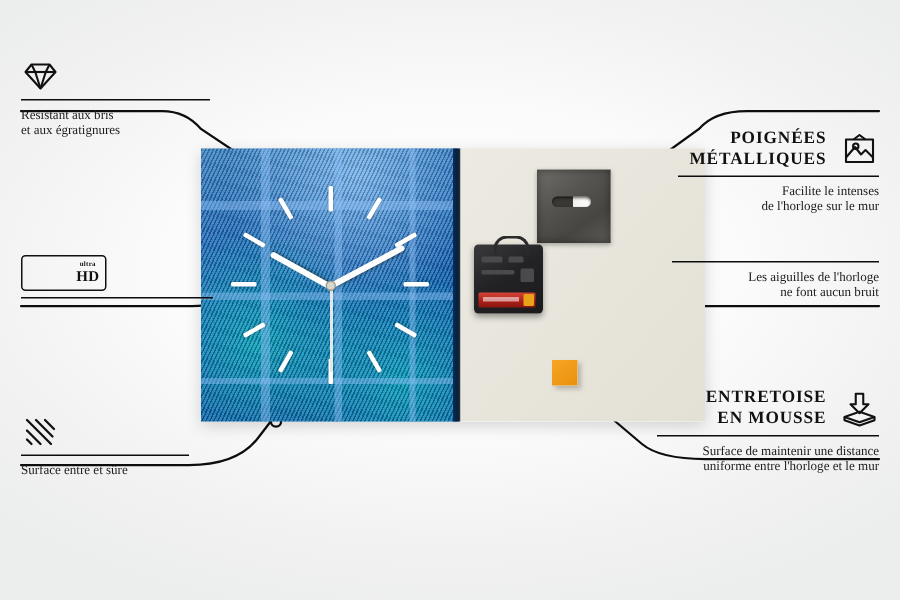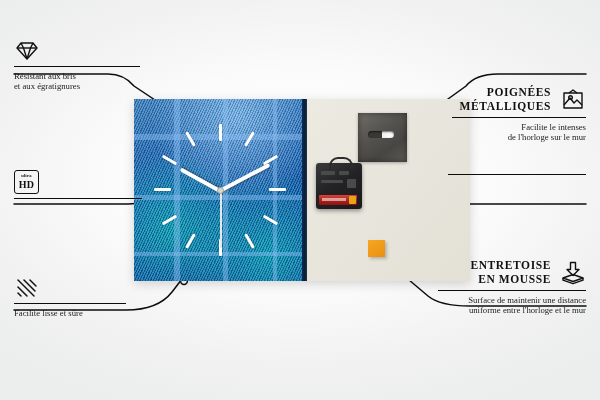--- a/index.html
+++ b/index.html
@@ -98,20 +98,21 @@
   .left .co-title{text-align:left;}
   .left .co-desc{text-align:left;}
   .right .co-head{justify-content:flex-end;}
   .right .co-title{text-align:right;}
   .right .co-desc{text-align:right;}
   .ico{flex:0 0 auto;display:block;}
   .hd-badge{
     width:23px;height:22px;border:1.6px solid #111;border-radius:3px;
     display:flex;flex-direction:column;align-items:center;justify-content:center;
     line-height:1;
+    padding-left:32px;
   }
   .hd-badge .u{font-size:4.6px;font-weight:bold;letter-spacing:.2px;color:#111;}
   .hd-badge .h{font-size:10px;font-weight:bold;letter-spacing:.2px;color:#111;margin-top:.5px;}
   svg{display:block;}
   .leader{position:absolute;left:0;top:0;width:600px;height:400px;pointer-events:none;}
 </style>
 </head>
 <body>
 
 <div id="stage">
@@ -221,21 +222,21 @@
             <path d="M4 3 L20 19"></path>
               <path d="M10 3 L21 14"></path>
               <path d="M16 3 L22 9"></path>
             <path d="M4 10 L13 19"></path>
               <path d="M4 16 L7 19"></path>
           </g>
         </svg>
       </span>
     </div>
     <div class="co-rule"></div>
-    <div class="co-desc">Facilite lisse et sûre</div>
+    <div class="co-desc">Surface entre et sûre</div>
   </div>
 
   <div class="callout right" style="left:452px;top:40px;width:134px;margin-top:46px;">
     <div class="co-head">
       <span class="co-title">POIGNÉES
 MÉTALLIQUES</span>
       <span class="ico">
         <svg width="26" height="22" viewBox="0 0 26 22">
           <g fill="none" stroke="#111" stroke-width="1.4" stroke-linejoin="round">
             <path d="M9 4 L13 1 L17 4"></path>
@@ -246,20 +247,22 @@
         </svg>
       </span>
     </div>
     <div class="co-rule"></div>
     <div class="co-desc">Facilite le intenses
 de l'horloge sur le mur</div>
   </div>
 
   <div class="callout right" style="left:448px;top:170px;width:138px;">
     <div class="co-rule"></div>
+    <div class="co-desc">Les aiguilles de l'horloge
+ne font aucun bruit</div>
   </div>
 
   <div class="callout right" style="left:438px;top:259px;width:148px;">
     <div class="co-head">
       <span class="co-title">ENTRETOISE
 EN MOUSSE</span>
       <span class="ico">
         <svg width="26" height="24" viewBox="0 0 26 24">
           <g fill="none" stroke="#111" stroke-width="1.4" stroke-linejoin="round">
             <path d="M10.5 1.5 h5 v7 h3.5 L13 14.5 L7 8.5 h3.5 Z"></path>

